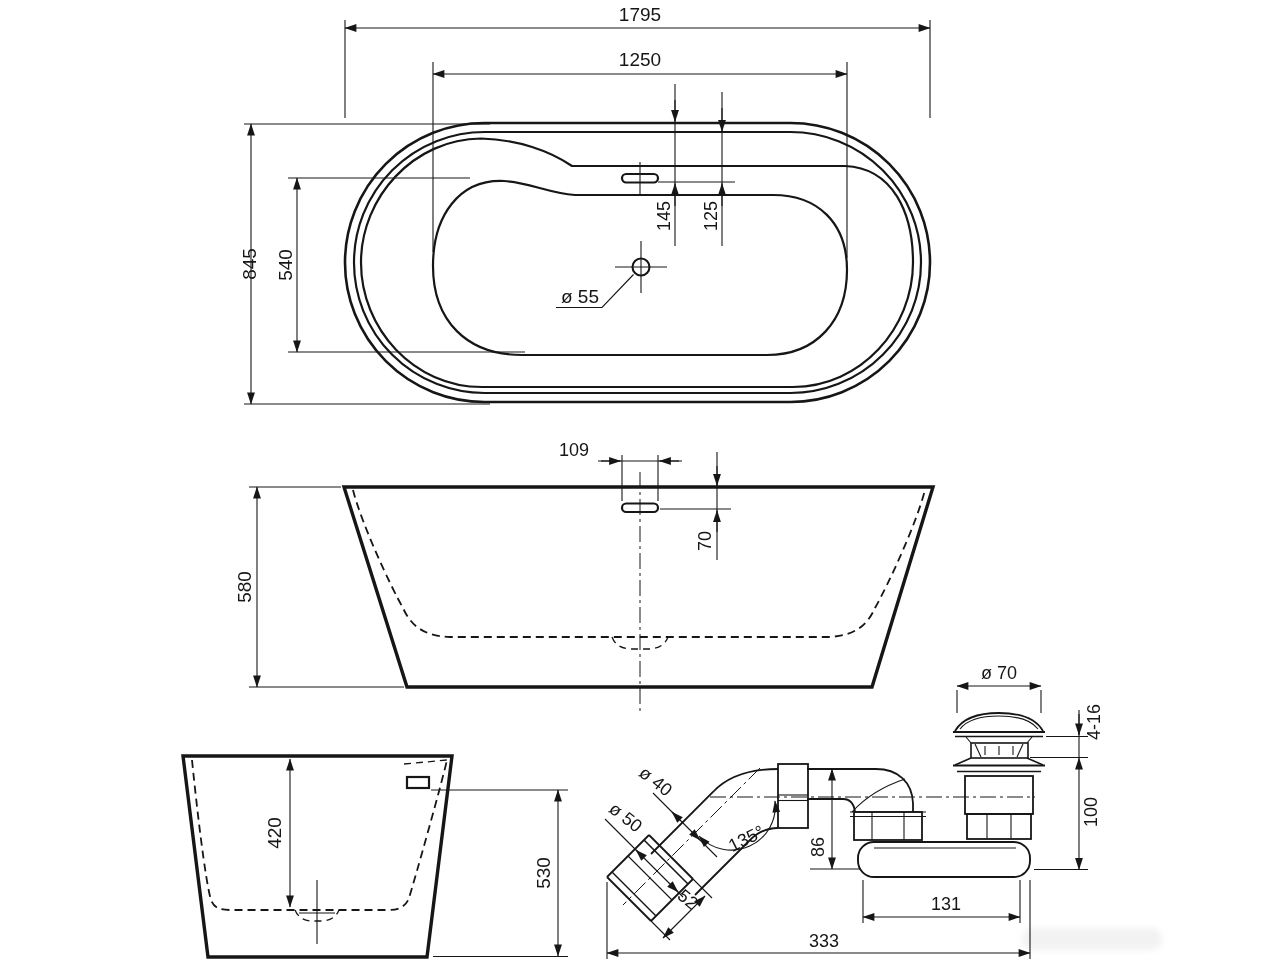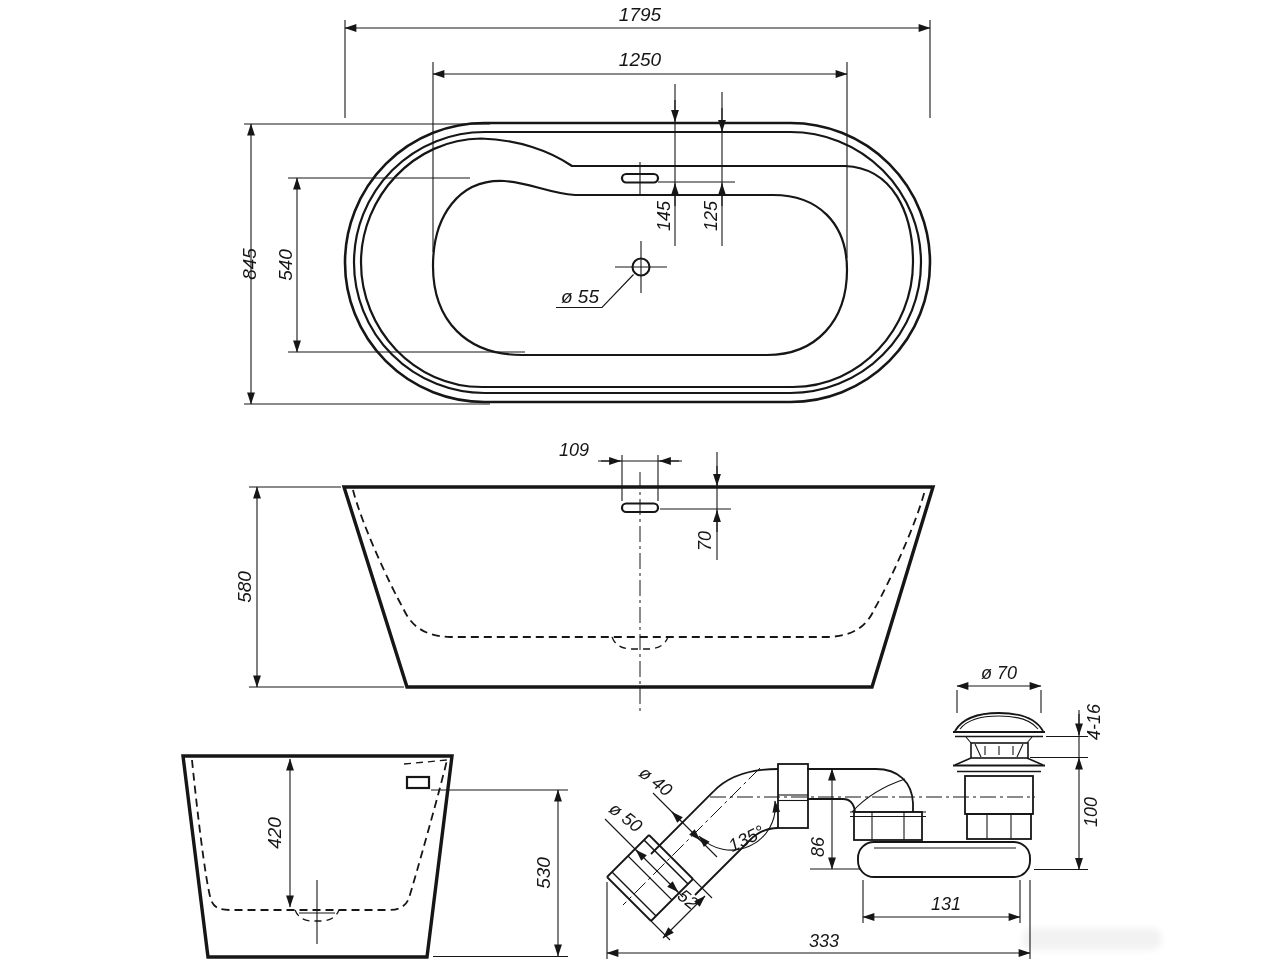--- a/index.html
+++ b/index.html
@@ -1,17 +1,17 @@
 <!DOCTYPE html>
 <html><head>
 <meta charset="utf-8">
 <style>
   html,body{margin:0;padding:0;background:#e8e8e8;}
   .page{position:relative;width:1280px;height:960px;background:#ffffff;overflow:hidden;
-        font-family:"Liberation Sans", sans-serif;font-style:italic;}
+        font-family:"Liberation Sans", sans-serif;}
   svg{position:absolute;left:0;top:0;}
   svg text{fill:#161616;font-family:"Liberation Sans",sans-serif;font-size:19px;}
   svg .small{font-size:18px;}
   .ln{stroke:#161616;fill:none;}
   .thick{stroke-width:3.4;}
   .med{stroke-width:2.6;}
   .med2{stroke-width:2.2;}
   .thin{stroke-width:1.1;}
   .dash{stroke-width:1.8;stroke-dasharray:8 5;}
   .dashthin{stroke-width:1.3;stroke-dasharray:7 5;}

